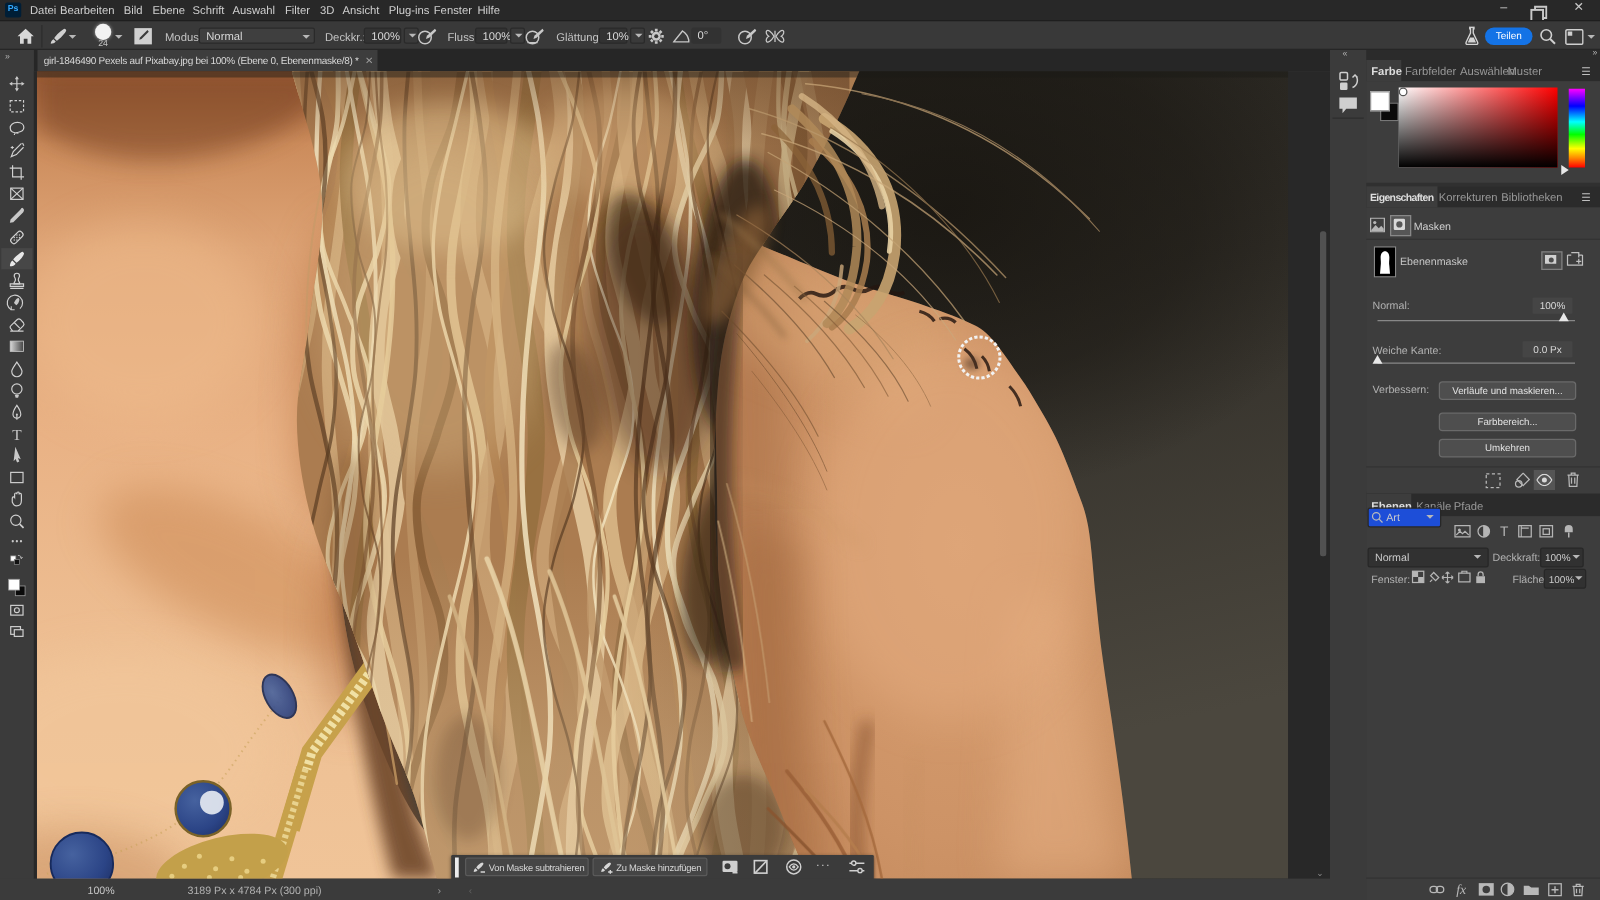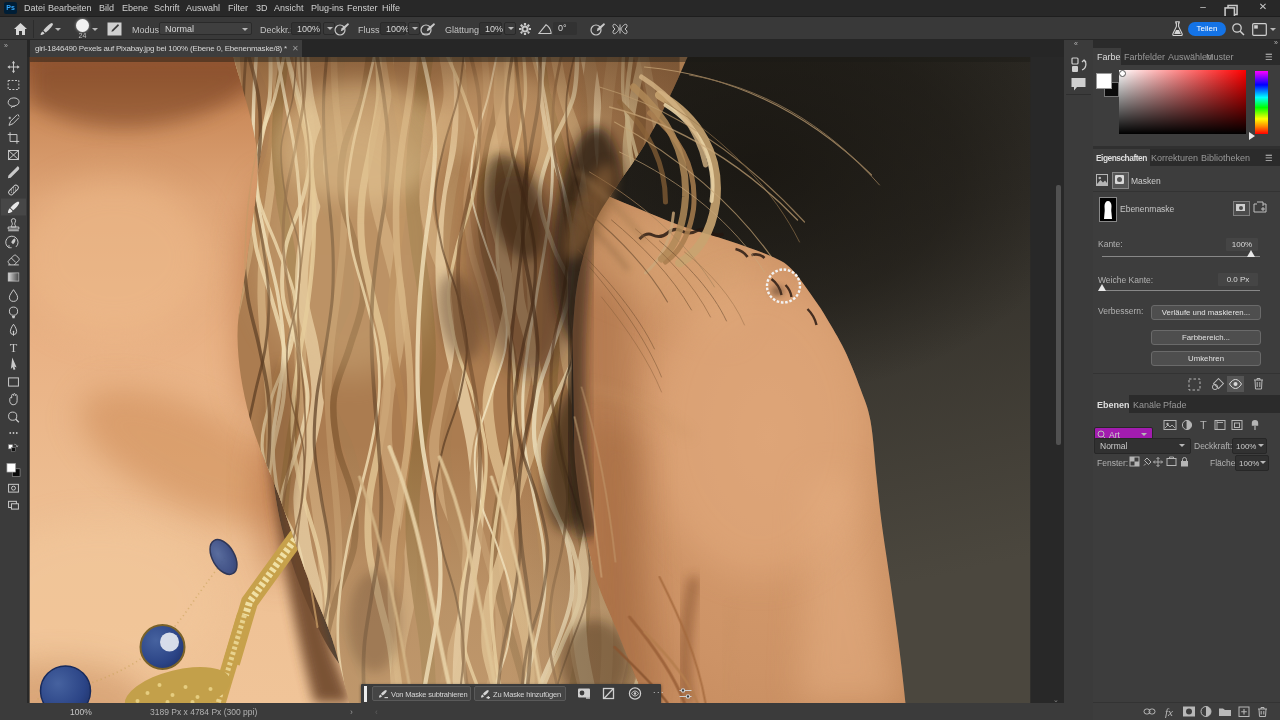--- a/index.html
+++ b/index.html
@@ -570,21 +570,21 @@
         <path d="M 630 520 C 650 560 668 600 676 646" stroke="#a56a3e" stroke-width="2"></path>
       </g>
       <rect x="0" y="0" width="1001" height="5" fill="#1a1a16" opacity="0.45"></rect>
 
       <ellipse cx="748" cy="234" rx="6.5" ry="5" fill="#4a3322" opacity="0.55" filter="url(#b3)"></ellipse>
       <circle cx="754" cy="229" r="16.5" fill="none" stroke="#f2f2f2" stroke-width="2.4" stroke-dasharray="2.6 1.7"></circle>
     </g>
       </g>
   </svg>
   
-  <div class="abs" style="left:334px;top:627px;width:300px;height:20px;background:#3b3b3b;border-radius:1px;box-shadow:0 1px 3px rgba(0,0,0,.5)">
+  <div class="abs" style="left:334px;top:627px;width:338px;height:20px;background:#3b3b3b;border-radius:1px;box-shadow:0 1px 3px rgba(0,0,0,.5)">
     <div class="abs" style="left:3px;top:2px;width:3px;height:16px;background:#ececec"></div>
     <div class="abs" style="left:11px;top:2px;width:99px;height:15px;background:#454545;border:1px solid #5a5a5a;border-radius:2px;box-sizing:border-box">
       <svg class="abs" style="left:4px;top:2px" width="12" height="10" viewBox="0 0 12 10">
           <path d="M9 1 C7.6 1 4.4 4 4 5 L5.6 6.6 C6.6 6.2 9.8 3 9.8 1.8 Z M3.4 5.6 L5 7.2 C4.6 8 3.4 8.6 2 8.6 C2 7.2 2.6 6 3.4 5.6 Z" fill="#d6d6d6"></path>
           <path d="M7.5 8.6 L11 8.6" stroke="#d6d6d6" stroke-width="1.1"></path>
         </svg>
       <span class="abs" style="left:18px;top:3px;color:#d6d6d6;font-size:7.5px;letter-spacing:-0.2px">Von Maske subtrahieren</span>
     </div>
     <div class="abs" style="left:113px;top:2px;width:92px;height:15px;background:#454545;border:1px solid #5a5a5a;border-radius:2px;box-sizing:border-box">
       <svg class="abs" style="left:4px;top:2px" width="12" height="10" viewBox="0 0 12 10">
@@ -641,21 +641,21 @@
 
 <div id="panels">
   <div class="abs" style="left:0;top:0;width:187px;height:8px;background:#2b2b2b"></div>
   <div class="abs" style="right:2px;top:-1px;color:#b5b5b5;font-size:7px">»</div>
 
   <div class="abs" style="left:0;top:106px;width:187px;height:3px;background:#303030"></div>
     <div class="abs" style="left:0;top:353px;width:187px;height:2px;background:#303030"></div>
     <div id="farbe" class="abs" style="left:0;top:8px;width:187px;height:101px">
     <div class="abs" style="left:0;top:0;width:187px;height:17px;background:#2b2b2b"></div>
     <div class="abs" style="left:0;top:0;width:28px;height:17px;background:#3d3d3d"></div>
-    <div class="ptab act" style="left:4px;top:4px;font-weight:normal">Farbe</div>
+    <div class="ptab act" style="left:4px;top:4px;font-weight:bold">Farbe</div>
     <div class="ptab" style="left:31px;top:4px">Farbfelder</div>
     <div class="ptab" style="left:75px;top:4px">Auswählen</div>
     <div class="ptab" style="left:113px;top:4px">Muster</div>
     <div class="hamb" style="top:4px">☰</div>
     <div class="abs" style="left:0;top:17px;width:187px;height:81px;background:#3d3d3d"></div>
 
     <div class="abs" style="left:11px;top:34px;width:13px;height:13px;background:#0b0b0b;border:1px solid #777"></div>
     <div class="abs" style="left:3px;top:25px;width:14px;height:14px;background:#fff;border:1px solid #999"></div>
 
     <div class="abs" style="left:26px;top:22px;width:127px;height:64px;background:
@@ -697,21 +697,21 @@
     <div class="abs" style="left:27px;top:55px;color:#c6c6c6">Ebenenmaske</div>
     <div class="abs" style="left:140px;top:52px;width:15px;height:13px;background:#4c4c4c;border:1px solid #808080">
       <div class="abs" style="left:2px;top:2px;width:9px;height:7px;background:#d0d0d0"></div>
       <div class="abs" style="left:4.5px;top:3.5px;width:4px;height:4px;border-radius:50%;background:#4c4c4c"></div>
     </div>
     <svg class="abs" style="left:160px;top:51px" width="14" height="14" viewBox="0 0 14 14">
       <path d="M1 4 L1 12 L13 12 L13 4 M1 4 L4 4 M10 4 L13 4 M4 2 L10 2 L10 6" fill="none" stroke="#c0c0c0"></path>
       <path d="M10 7 L10 11 M8 9 L12 9" stroke="#c0c0c0"></path>
     </svg>
 
-    <div class="abs" style="left:5px;top:90px;color:#b2b2b2">Kante:</div>
+    <div class="abs" style="left:5px;top:90px;color:#b2b2b2">Normal:</div>
     <div class="vbox" style="left:133px;top:89px;width:32px">100%</div>
     <div class="slider" style="left:9px;top:107px;width:158px"></div>
     <div class="shandle" style="left:154px;top:101px"></div>
 
     <div class="abs" style="left:5px;top:126px;color:#b2b2b2">Weiche Kante:</div>
     <div class="vbox" style="left:125px;top:124px;width:40px">0.0 Px</div>
     <div class="slider" style="left:9px;top:141px;width:158px"></div>
     <div class="shandle" style="left:5px;top:135px"></div>
 
     <div class="abs" style="left:5px;top:157px;color:#b2b2b2">Verbessern:</div>
@@ -738,21 +738,21 @@
   </div>
 
   <div id="ebenen" class="abs" style="left:0;top:355px;width:187px;height:325px">
     <div class="abs" style="left:0;top:0;width:187px;height:18px;background:#2b2b2b"></div>
     <div class="abs" style="left:0;top:0;width:36px;height:18px;background:#3d3d3d"></div>
     <div class="ptab act" style="left:4px;top:5px;font-weight:bold">Ebenen</div>
     <div class="ptab" style="left:40px;top:5px">Kanäle</div>
     <div class="ptab" style="left:70px;top:5px">Pfade</div>
     <div class="abs" style="left:0;top:18px;width:187px;height:307px;background:#3d3d3d"></div>
 
-    <div class="abs" style="left:1px;top:32px;width:57px;height:14px;background:#a21caf;border:1px solid #272727;border-radius:2px">
+    <div class="abs" style="left:1px;top:11px;width:57px;height:14px;background:#1d4ed8;border:1px solid #272727;border-radius:2px">
       <svg class="abs" style="left:2px;top:2px" width="10" height="10" viewBox="0 0 10 10">
         <circle cx="4" cy="4" r="3" fill="none" stroke="#bbb"></circle>
           <path d="M6.3 6.3 L9 9" stroke="#bbb"></path>
       </svg>
       <span class="abs" style="left:14px;top:2px;color:#ccc">Art</span>
       <div class="carat" style="left:46px;top:5px"></div>
     </div>
     <svg class="abs" style="left:70px;top:24px" width="100" height="12" viewBox="0 0 100 12" fill="none" stroke="#b5b5b5">
       <rect x="1" y="1.5" width="12" height="9"></rect>
         <circle cx="4.5" cy="5" r="1.2" fill="#b5b5b5" stroke="none"></circle>

